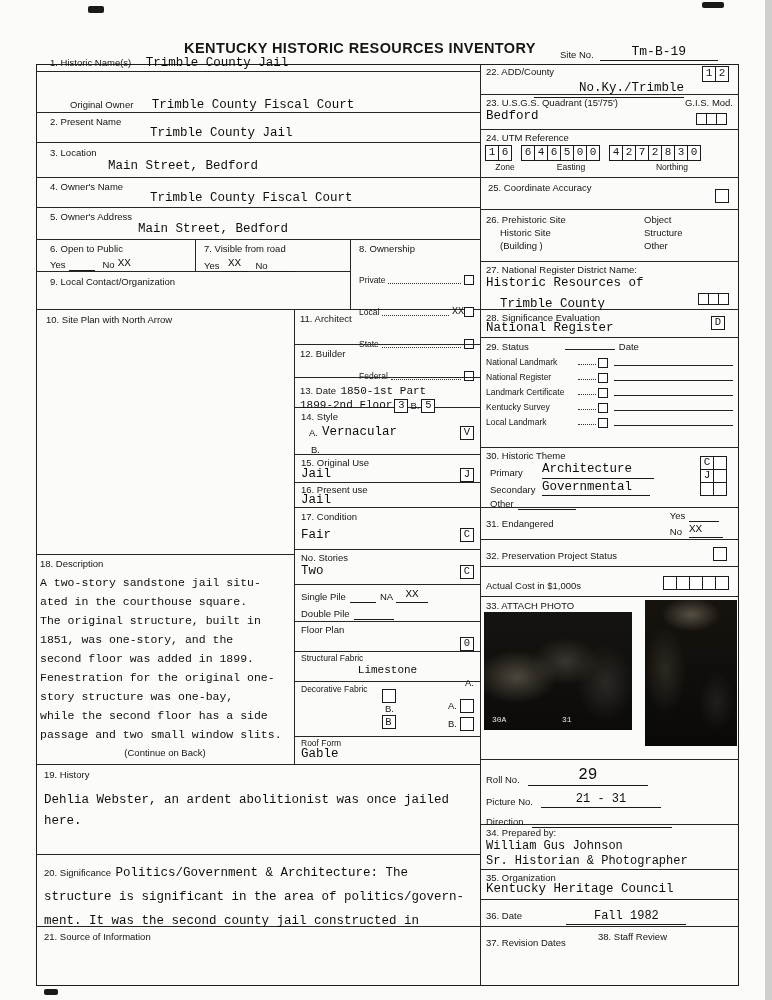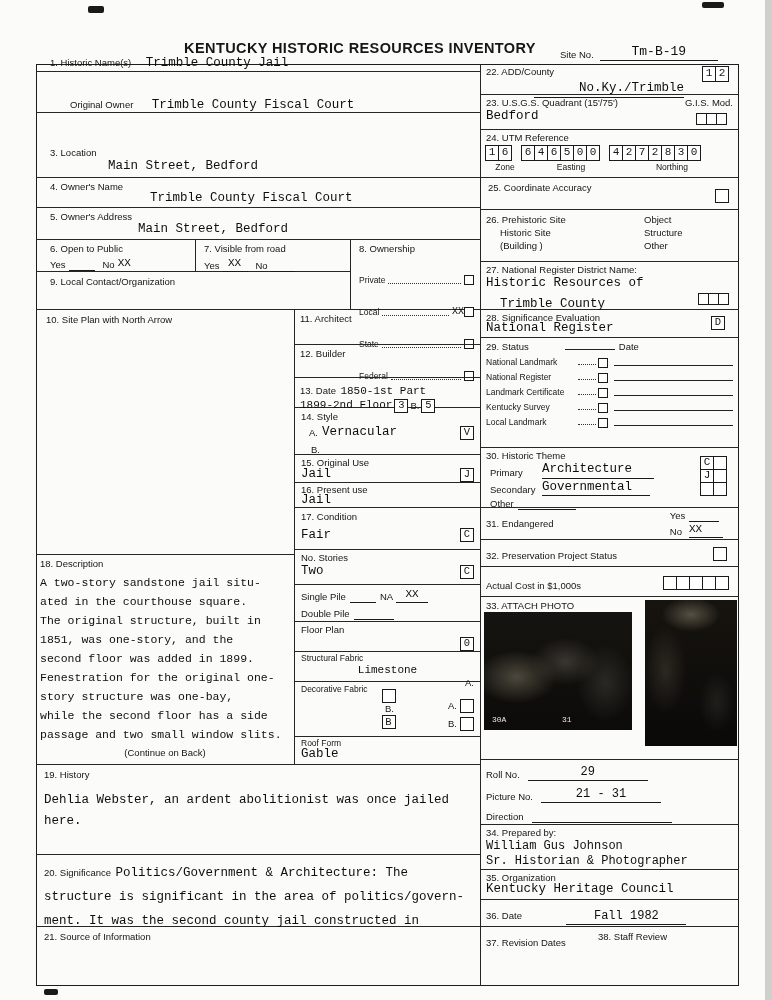--- a/index.html
+++ b/index.html
@@ -72,20 +72,24 @@
   <div class="sec bb" style="left:36px;top:46px;width:444px;height:26px;padding:5px 6px 0 14px;">
     <span class="lab">1. Historic Name(s)</span>
     <span class="val" style="margin-left:10px;">Trimble County Jail</span>
   </div>
 
   <div class="sec bb" style="left:36px;top:90px;width:444px;height:23px;padding:3px 6px 0 34px;">
     <span class="lab">Original Owner</span>
     <span class="val" style="margin-left:14px;">Trimble County Fiscal Court</span>
   </div>
 
+  <div class="sec bb" style="left:36px;top:113px;width:444px;height:30px;padding:3px 6px 0 14px;">
+    <div class="lab">2. Present Name</div>
+    <div class="val" style="margin-left:100px;margin-top:-2px;">Trimble County Jail</div>
+  </div>
 
   <div class="sec bb" style="left:36px;top:143px;width:444px;height:35px;padding:4px 6px 0 14px;">
     <div class="lab">3. Location</div>
     <div class="val" style="margin-left:58px;margin-top:0;">Main Street, Bedford</div>
   </div>
 
   <div class="sec bb" style="left:36px;top:178px;width:444px;height:30px;padding:3px 6px 0 14px;">
     <div class="lab">4. Owner's Name</div>
     <div class="val" style="margin-left:100px;margin-top:-2px;">Trimble County Fiscal Court</div>
   </div>
@@ -461,21 +465,21 @@
     <div class="lab" style="position:absolute;left:6px;top:3px;">33. ATTACH PHOTO</div>
     <div class="photo photoL">
       <span class="pmark" style="left:8px;">30A</span>
       <span class="pmark" style="left:78px;">31</span>
     </div>
     <div class="photo photoR"></div>
   </div>
   <div class="sec bb" style="left:480px;top:760px;width:259px;height:65px;padding:5px 6px;">
     <div class="rrow">
       <span class="lab">Roll No.</span>
-      <span class="uline val" style="min-width:120px;margin-left:8px;font-size:12px;font-family:Liberation Mono, monospace;">29</span>
+      <span class="uline val" style="min-width:120px;margin-left:8px;font-size:16px;font-family:Liberation Mono, monospace;">29</span>
     </div>
     <div class="rrow" style="margin-top:6px;">
       <span class="lab">Picture No.</span>
       <span class="uline val" style="min-width:120px;margin-left:8px;font-size:12px;">21 - 31</span>
     </div>
     <div class="rrow" style="margin-top:8px;">
       <span class="lab">Direction</span>
       <span class="uline" style="min-width:140px;margin-left:8px;"></span>
     </div>
   </div>

